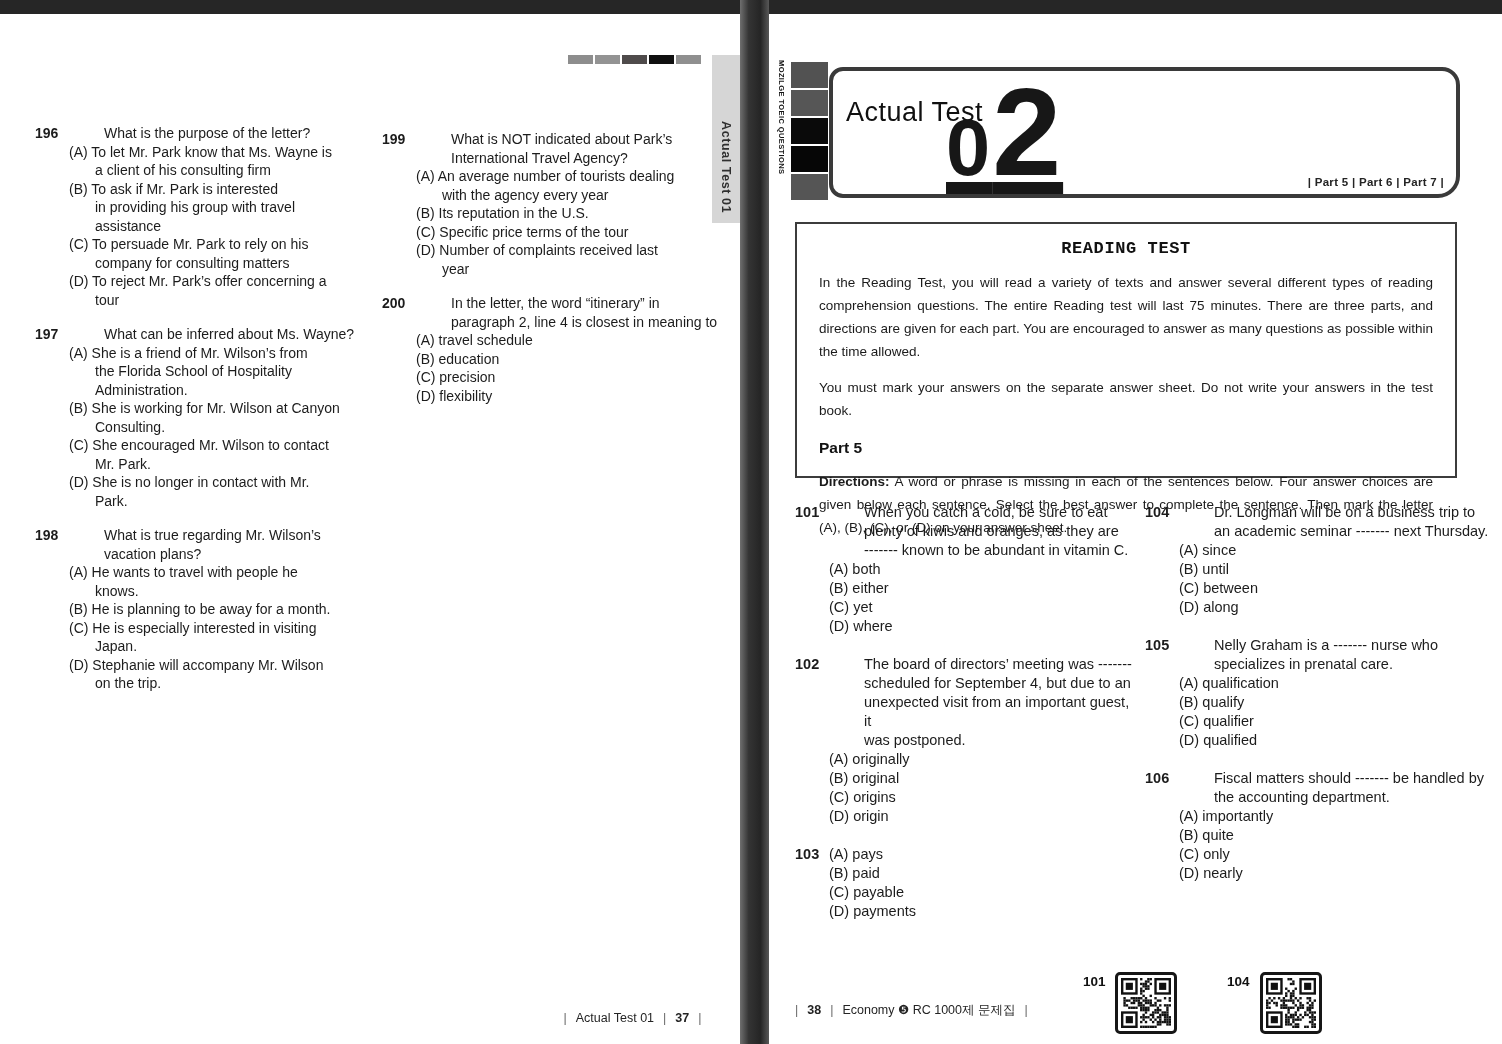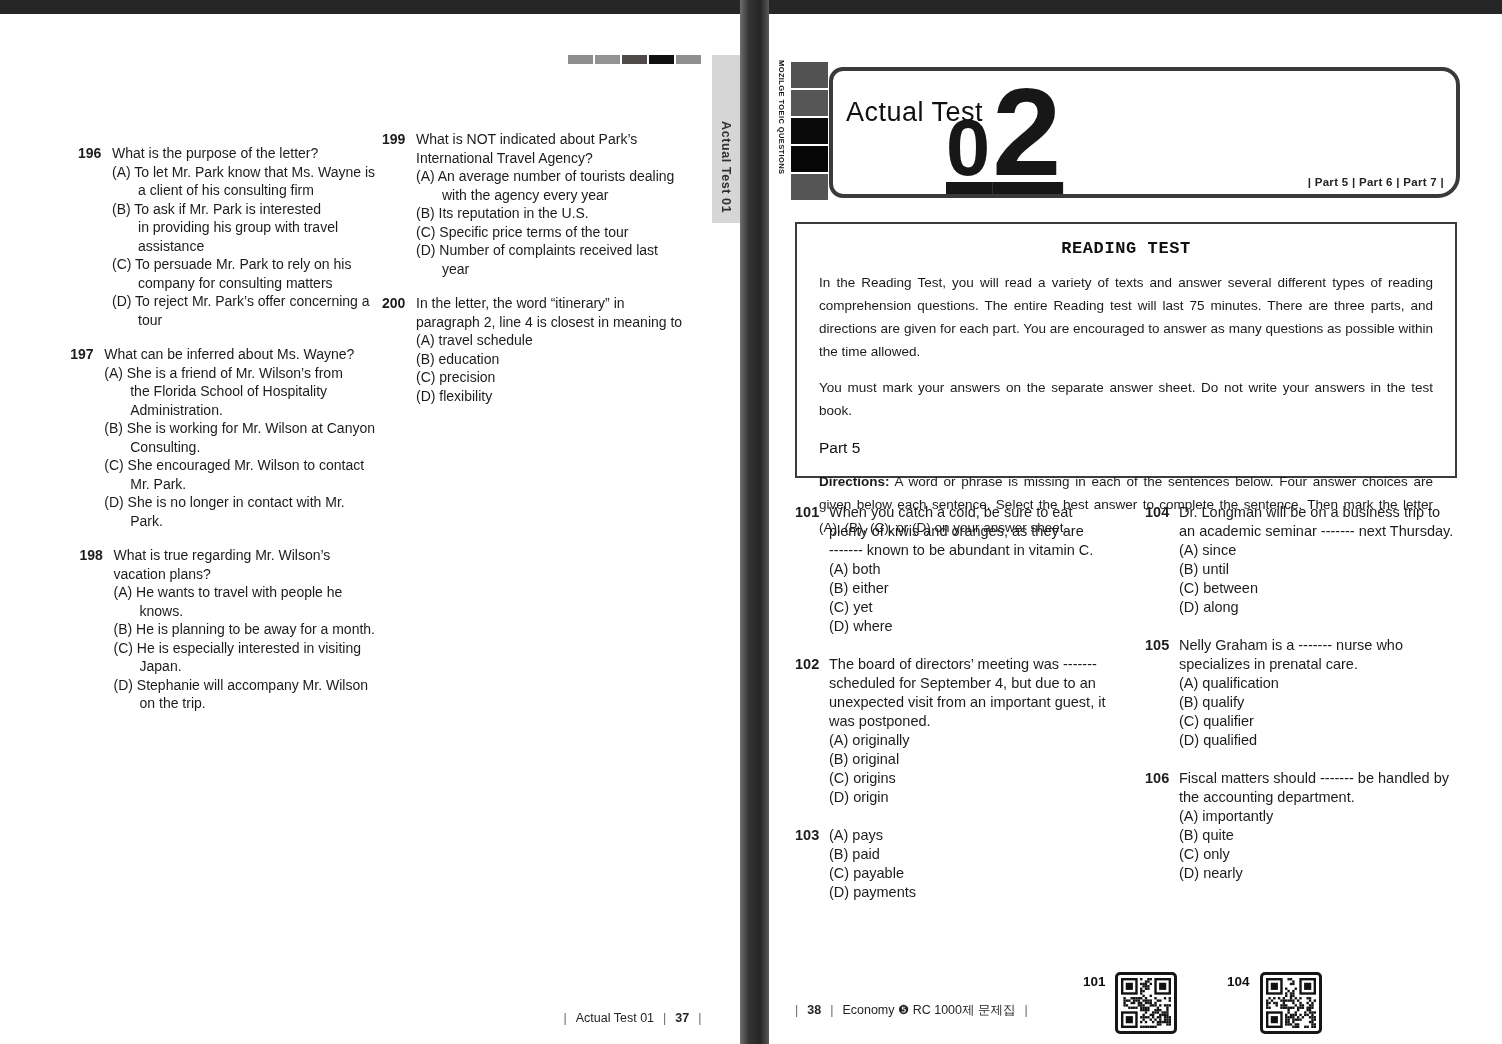--- a/index.html
+++ b/index.html
@@ -29,34 +29,34 @@
   .header-title{position:absolute;left:13px;top:26px;font-size:27px;font-weight:500;color:#101010;letter-spacing:.5px;}
   .test-number{position:absolute;left:113px;top:-16px;font-size:124px;line-height:1.25;font-weight:bold;
                color:#171717;letter-spacing:2px;text-decoration:underline;}
   .test-number::first-letter{font-size:.64em;}
   .header-parts{position:absolute;right:12px;bottom:6px;font-size:11.5px;font-weight:bold;color:#242424;letter-spacing:.3px;}
 
   .reading-box{position:absolute;left:795px;top:222px;width:662px;height:256px;border:2px solid #3c3c3c;
                box-sizing:border-box;padding:15px 22px;background:#fff;}
   .rt-title{text-align:center;font-weight:bold;font-size:17px;letter-spacing:.6px;color:#111;font-family:Liberation Mono, monospace;}
   .rt-p{font-size:13.5px;line-height:23px;margin:13px 0 0 0;text-align:justify;color:#1b1b1b;}
-  .rt-part{font-size:15.5px;font-weight:normal;margin-top:17px;color:#111;}
+  .rt-part{font-size:15.5px;font-weight:bold;margin-top:17px;color:#111;}
 
   
   .q-col{position:absolute;display:flex;flex-direction:column;}
   .q-col.lp{font-size:14px;line-height:18.5px;gap:16px;}
   .q-col.rp{font-size:14.5px;line-height:19px;gap:19px;}
-  #lp-col1{left:35px;top:144px;width:340px;align-items:flex-end;}
+  #lp-col1{left:35px;top:124px;width:340px;}
   #lp-col2{left:382px;top:130px;width:340px;}
   #rp-col1{left:795px;top:503px;width:345px;}
   #rp-col2{left:1145px;top:503px;width:345px;}
   .question{display:flex;}
   .q-num{width:34px;flex:none;font-weight:bold;}
   .q-body{flex:1;}
-  .q-stem{white-space:pre-line;}
+  .q-stem{white-space:pre-line;margin-left:35px;}
   .q-choice{white-space:pre-line;padding-left:26px;text-indent:-26px;}
 
   
   .footer-left{position:absolute;left:540px;top:1011px;width:185px;text-align:center;font-size:12.5px;color:#242424;white-space:nowrap;}
   .footer-right{position:absolute;left:786px;top:1002px;font-size:12.5px;color:#242424;white-space:nowrap;}
   .sep{color:#6a6a6a;margin:0 9px;font-weight:normal;}
   .pg{font-weight:bold;}
 
   
   .qr-label{position:absolute;top:974px;font-size:13.5px;font-weight:bold;color:#111;}

